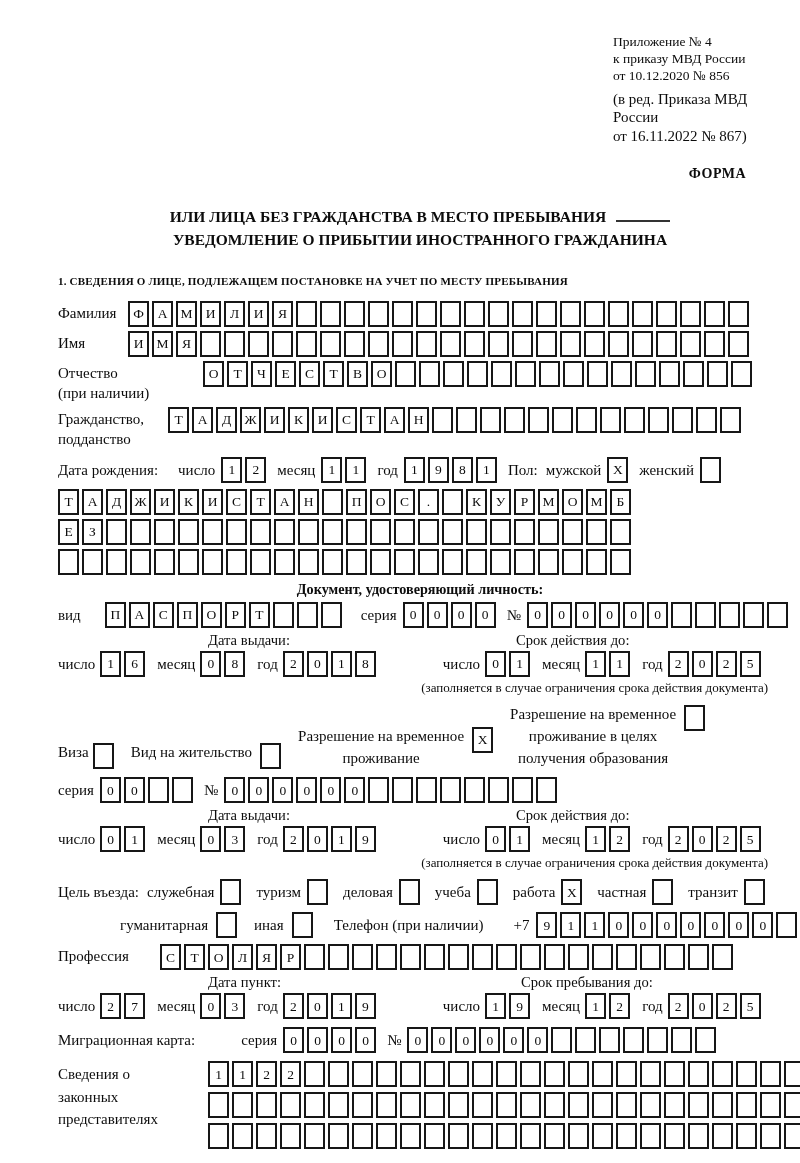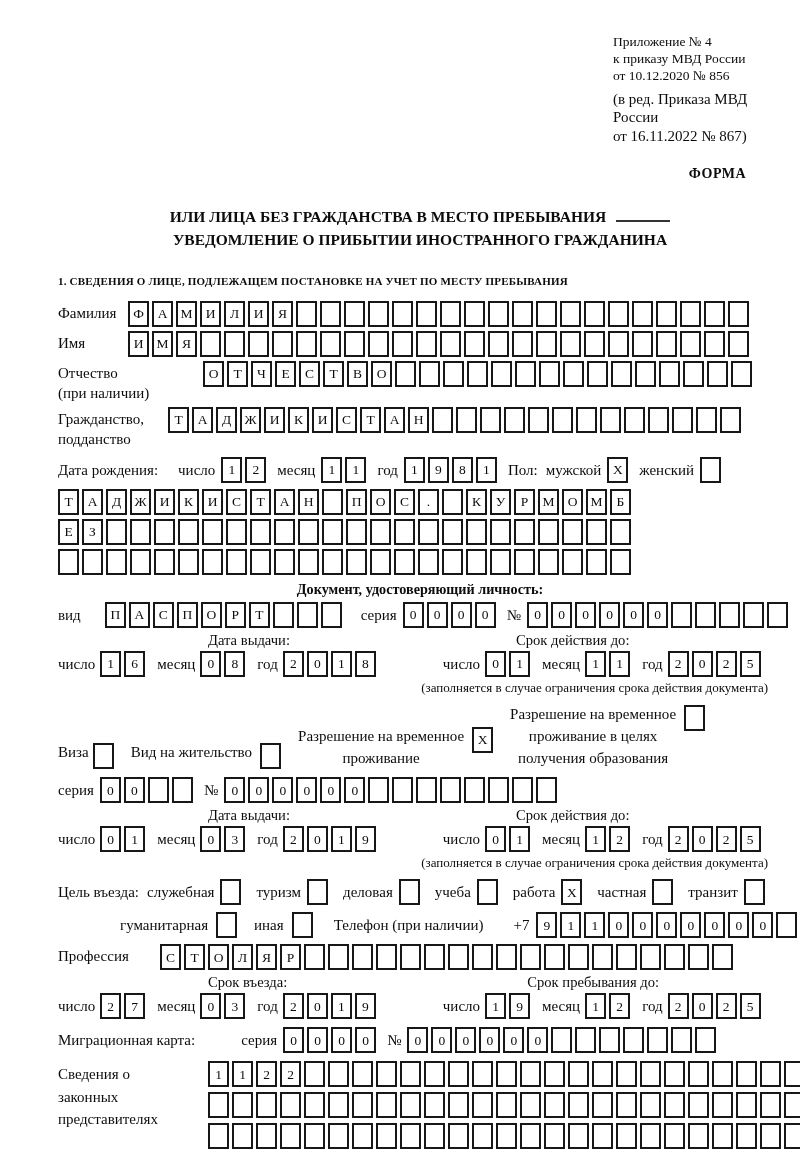--- a/index.html
+++ b/index.html
@@ -607,21 +607,21 @@
         <span class="cell"></span>
         <span class="cell"></span>
         <span class="cell"></span>
         <span class="cell"></span>
         <span class="cell"></span>
         <span class="cell"></span>
       </span>
   </div>
 
   <div class="dheads">
-    <span class="dh3">Срок въезда:</span>
+    <span class="dh3">Дата пункт:</span>
     <span class="dh4">Срок пребывания до:</span>
   </div>
   <div class="dnums">
     <span class="dgroup">
       <span class="t">число</span>
       <span class="cellrow">
           <span class="cell">2</span>
           <span class="cell">7</span>
         </span>
       <span class="t">месяц</span>

